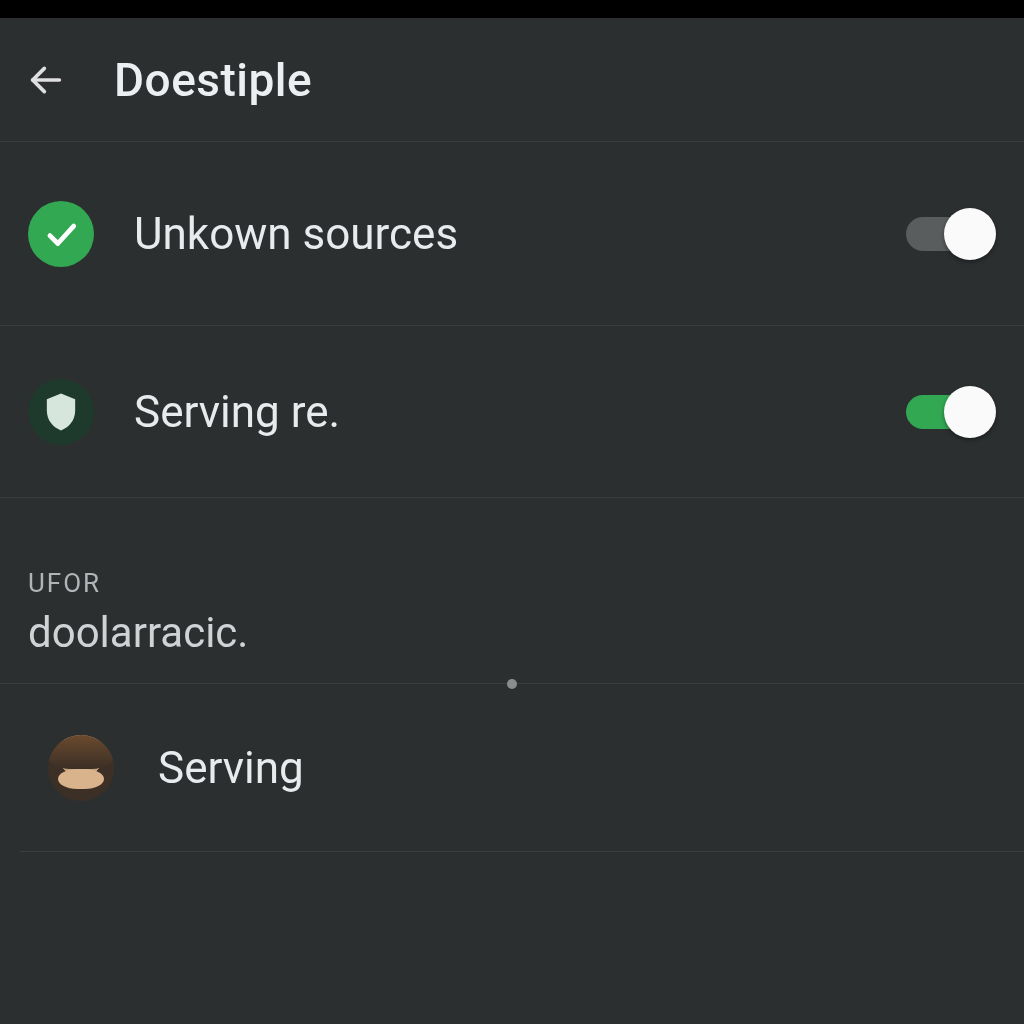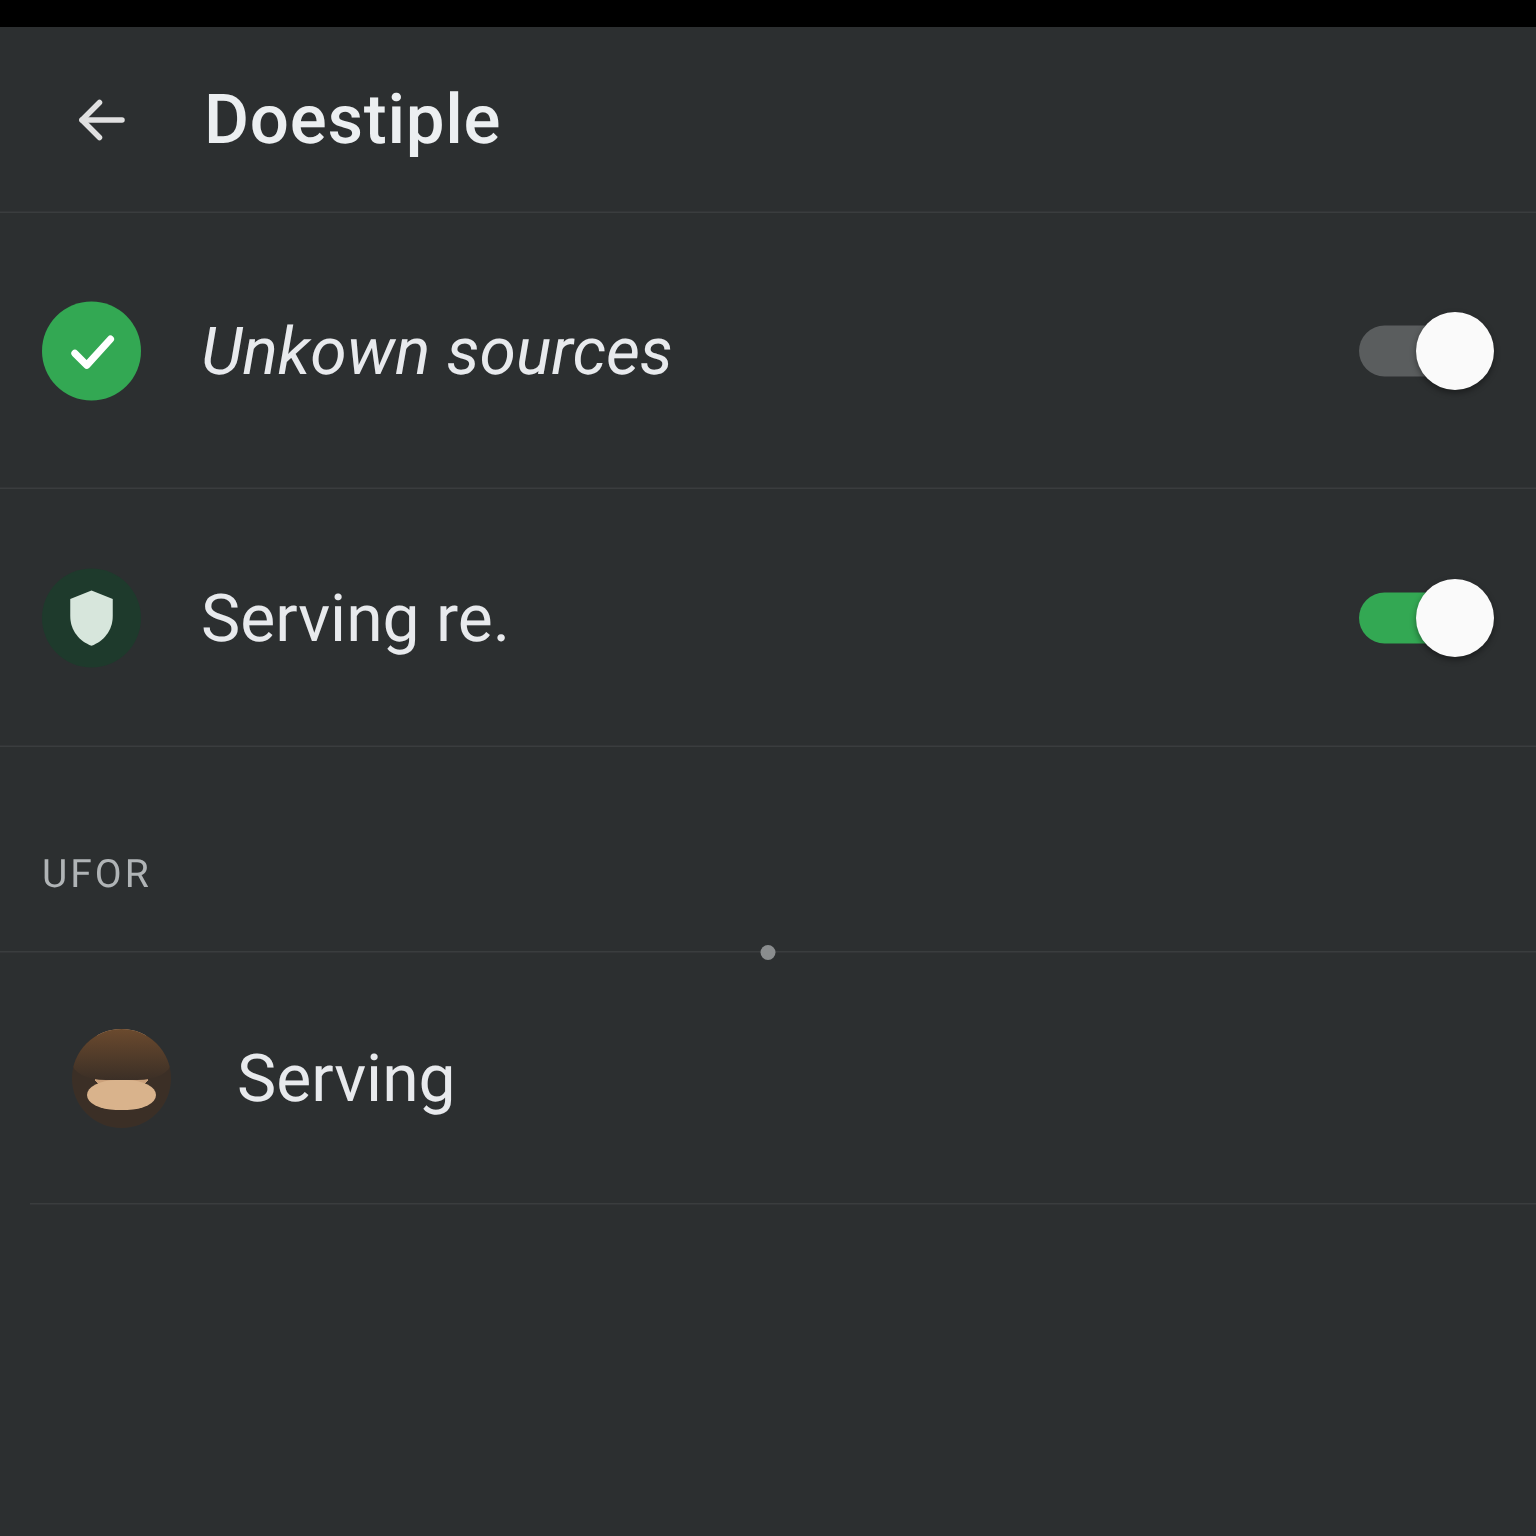--- a/index.html
+++ b/index.html
@@ -13,21 +13,21 @@
   }
   .status-bar {
     height: 18px;
     background: #000;
     width: 100%;
   }
   .app-bar {
     height: 124px;
     display: flex;
     align-items: center;
-    padding: 0 36px;
+    padding: 0 14px;
     border-bottom: 1px solid #3a3d3e;
     text-align: right;
   }
   .back-btn {
     width: 64px;
     height: 64px;
     display: flex;
     align-items: center;
     justify-content: center;
     margin-right: 36px;
@@ -43,21 +43,21 @@
 
   .list { }
 
   .row {
     display: flex;
     align-items: center;
     padding: 0 28px;
     border-bottom: 1px solid #3a3d3e;
     min-height: 172px;
   }
-  .row.tall { min-height: 184px; font-style: italic; }
+  .row.tall { min-height: 184px; }
 
   .lead-icon {
     width: 66px;
     height: 66px;
     border-radius: 50%;
     display: flex;
     align-items: center;
     justify-content: center;
     flex: 0 0 66px;
     margin-right: 40px;
@@ -195,20 +195,21 @@
     </div>
     <div class="row-label">Serving re.</div>
     <div class="toggle on">
       <div class="track"></div>
       <div class="thumb"></div>
     </div>
   </div>
 
   <div class="section">
     <div class="section-header">UFOR</div>
+    <div class="section-sub">doolarracic.</div>
     <div class="little-dot"></div>
   </div>
 
   <div class="row short">
     <div class="avatar"></div>
     <div class="row-label">Serving</div>
   </div>
 
 </div>
 

